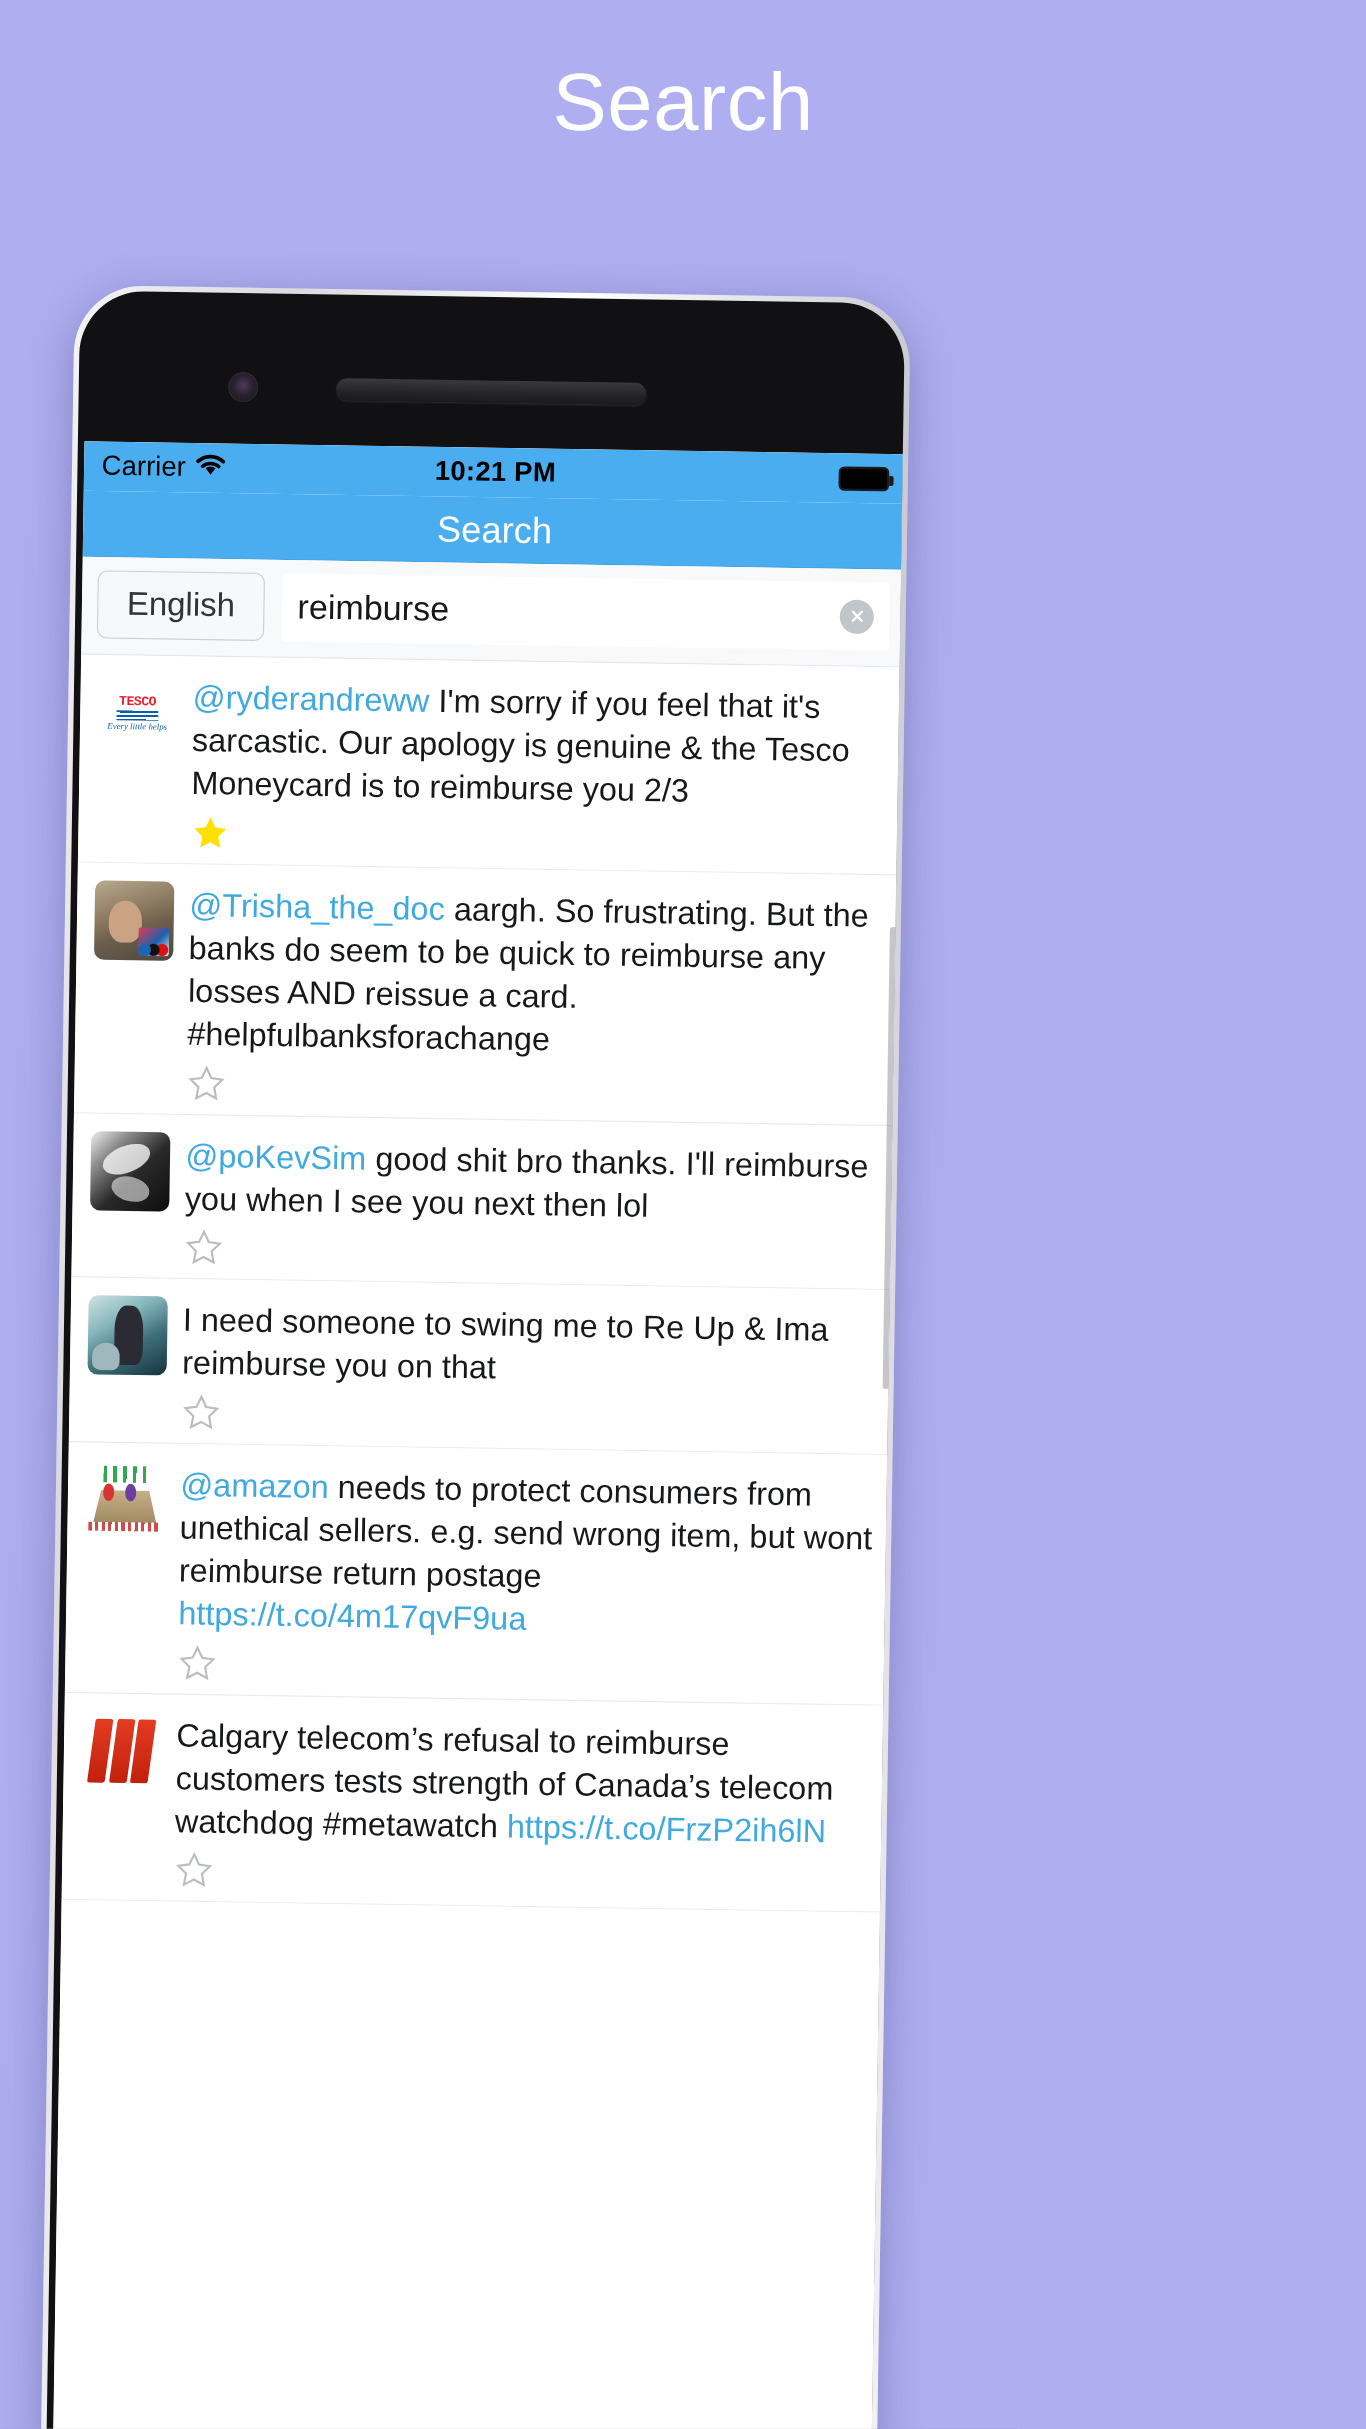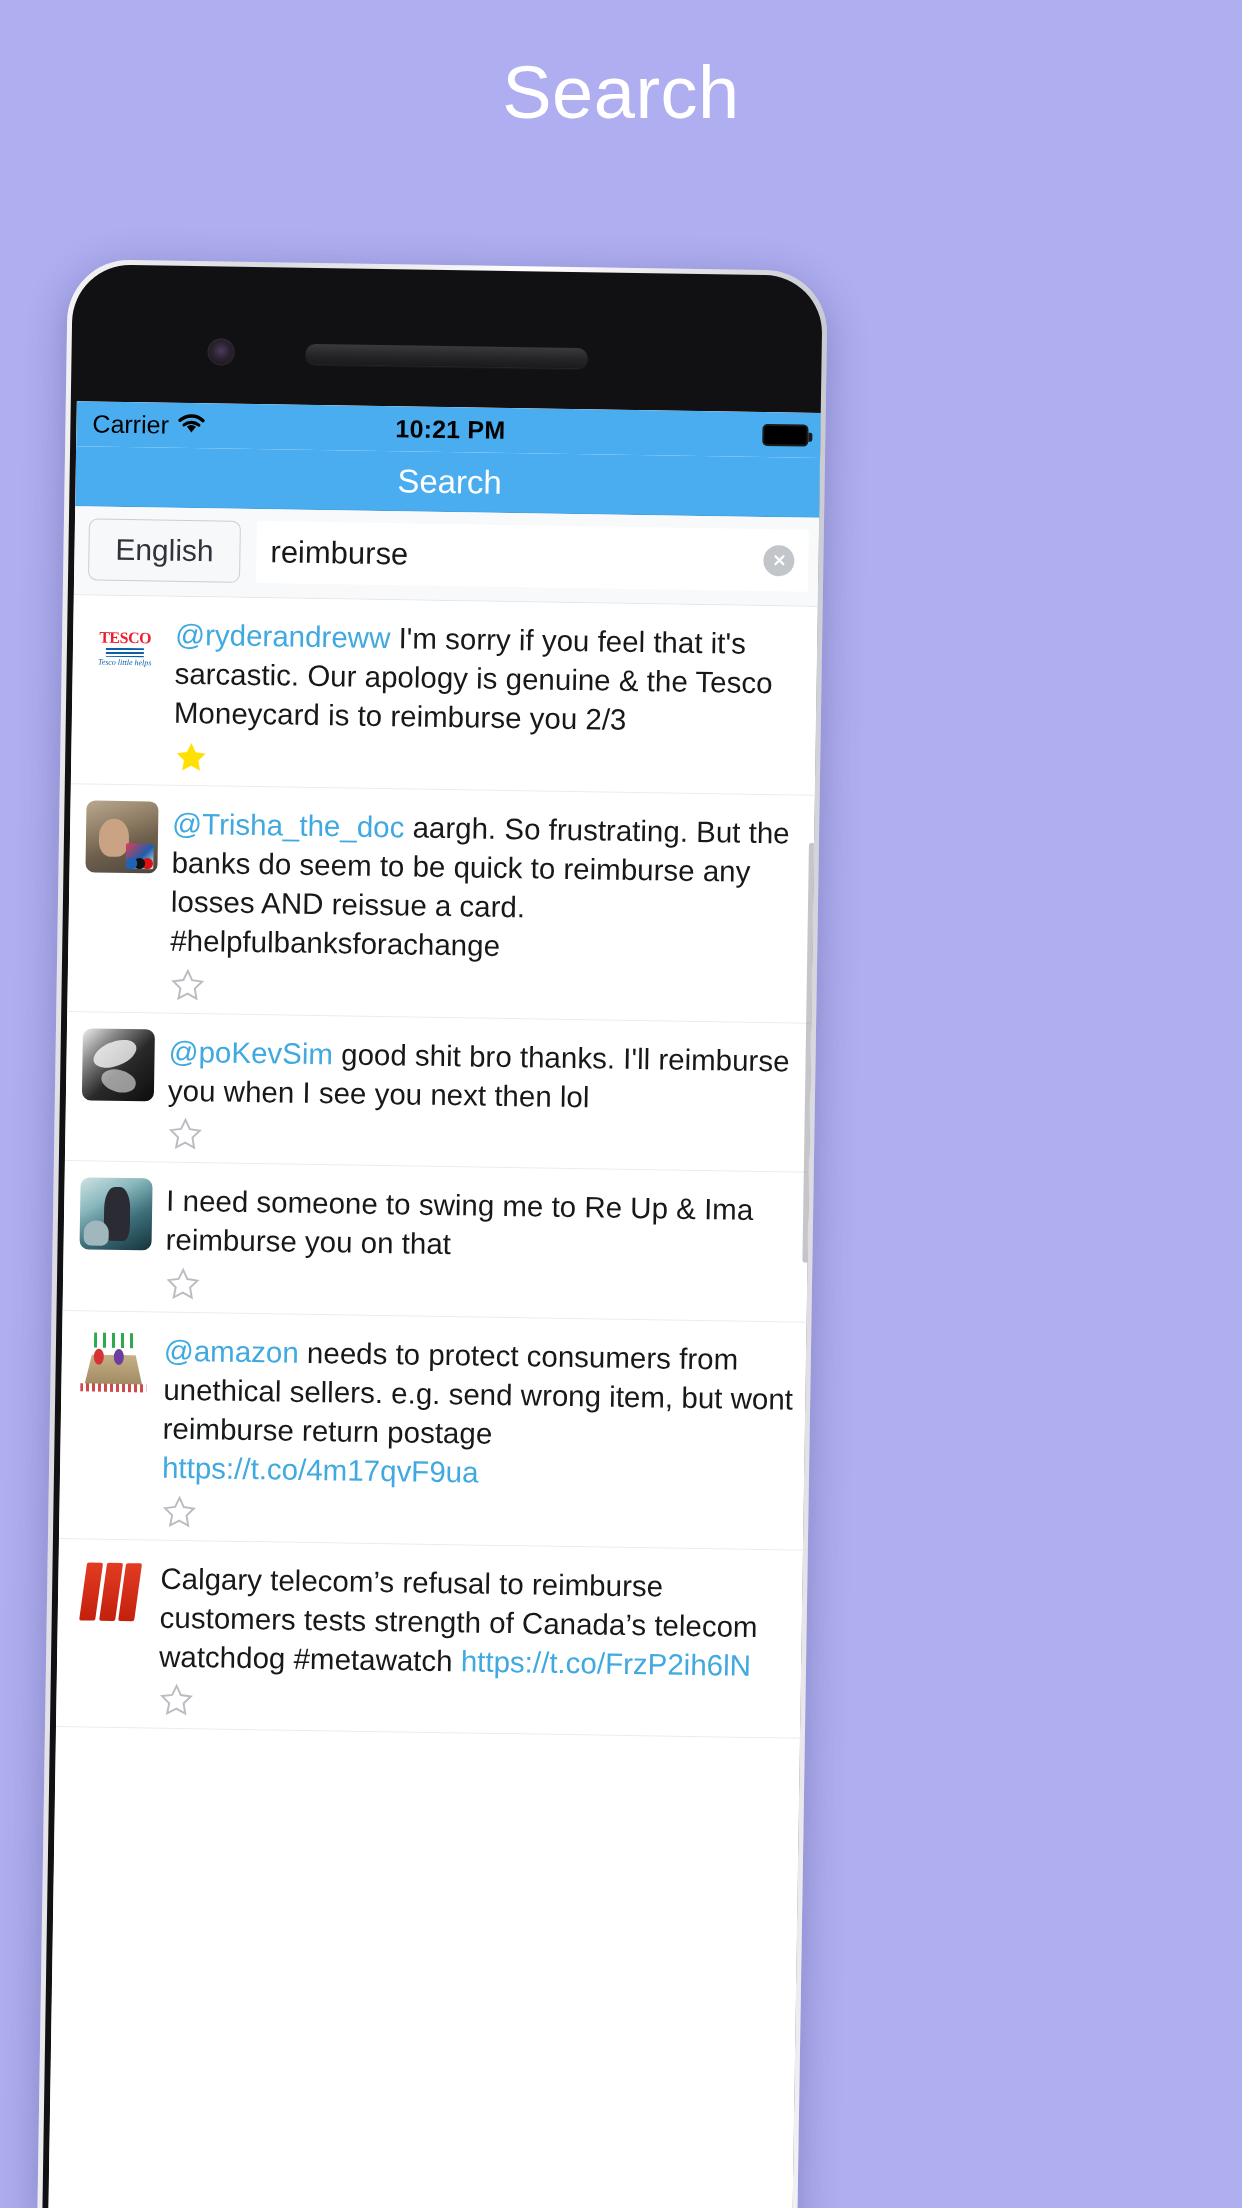--- a/index.html
+++ b/index.html
@@ -221,23 +221,23 @@
     top:236px;
     width:6px;
     height:420px;
     border-radius:3px;
     background:rgba(120,120,128,0.42);
   }
 
   
   .av-tesco { background:#ffffff; display:flex; align-items:center; justify-content:center; flex-direction:column; }
   .av-tesco .tesco-word {
-    font-family:Liberation Serif, serif;
+    font-family:Liberation Mono, monospace;
     font-weight:700;
-    font-size:16px;
+    font-size:12px;
     color:#ee1c2e;
     letter-spacing:-0.5px;
     line-height:1;
   }
   .av-tesco .tesco-rule {
     width:38px; height:9px; margin-top:2px;
     background:repeating-linear-gradient(180deg,#0b5ea8 0 2px,#ffffff 2px 4px);
   }
   .av-tesco .tesco-sub {
     font-family:"Liberation Serif", serif;
@@ -395,21 +395,21 @@
             </span>
           </div>
         </div>
 
         <div id="tweet-list">
 
           <div class="tweet-row">
             <div class="avatar av-tesco">
               <span class="tesco-word">TESCO</span>
               <span class="tesco-rule"></span>
-              <span class="tesco-sub">Tesco little helps</span>
+              <span class="tesco-sub">Every little helps</span>
             </div>
             <div class="tweet-body">
               <div class="tweet-text"><span class="handle">@ryderandreww</span><span> I'm sorry if you feel that it's sarcastic. Our apology is genuine &amp; the Tesco Moneycard is to reimburse you 2/3</span><span class="link"></span></div>
               <span class="fav">
                 <svg width="36" height="36" viewBox="0 0 24 24">
                     <path d="M12 2.6 L14.9 8.7 L21.6 9.6 L16.8 14.3 L18 21 L12 17.8 L6 21 L7.2 14.3 L2.4 9.6 L9.1 8.7 Z" fill="#ffe000"></path>
                   </svg>
               </span>
             </div>
           </div>

